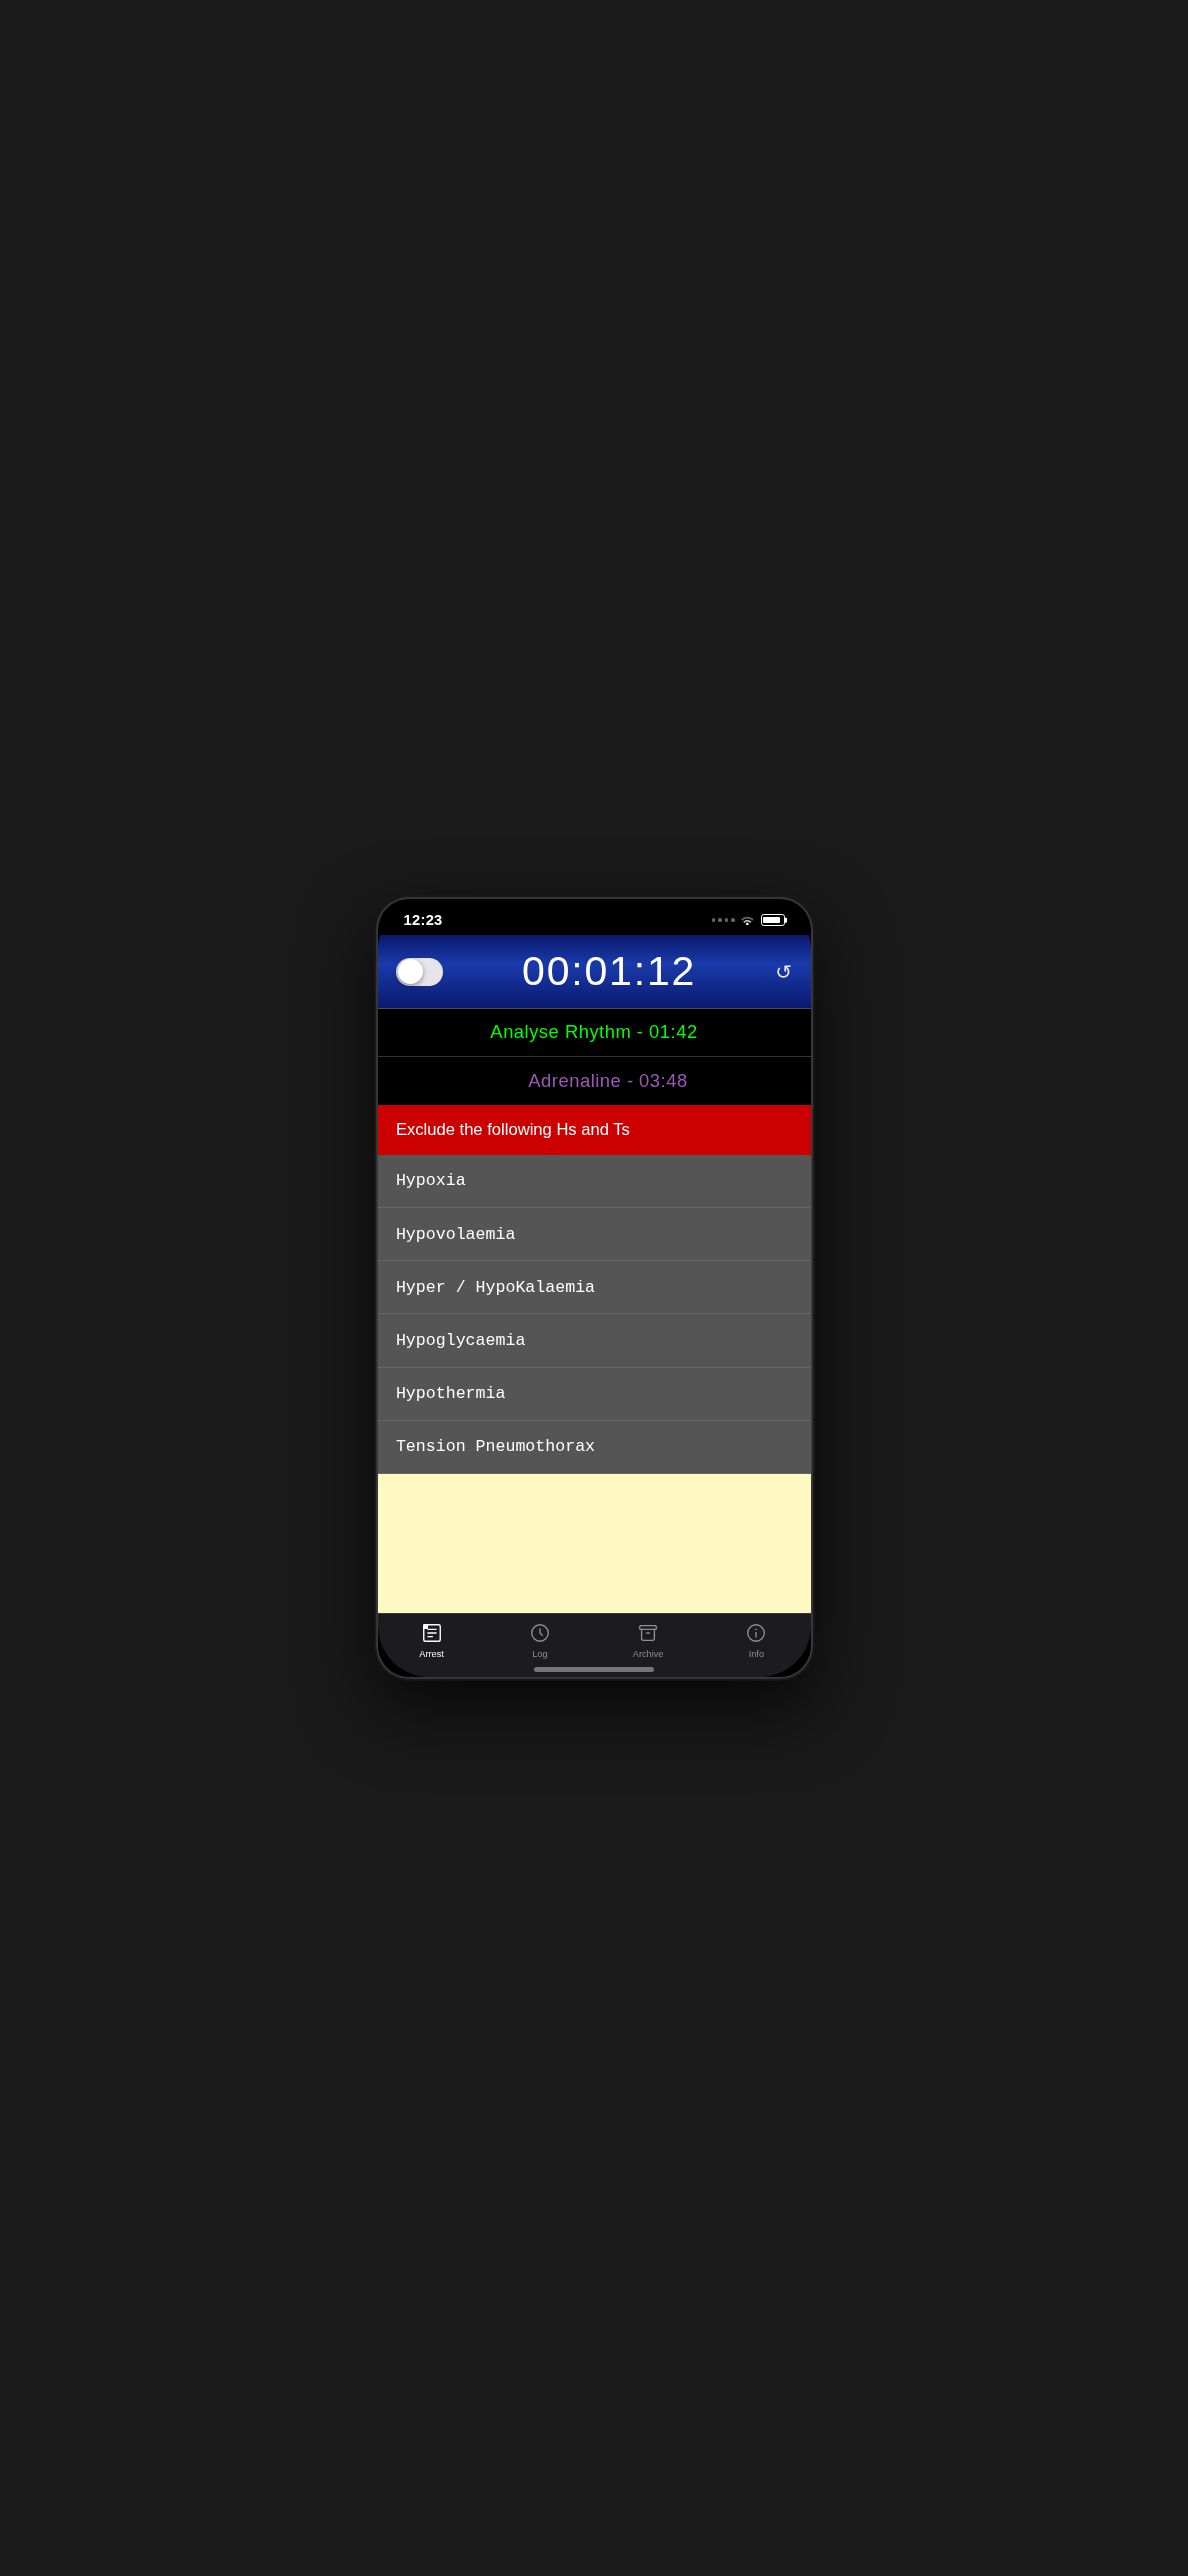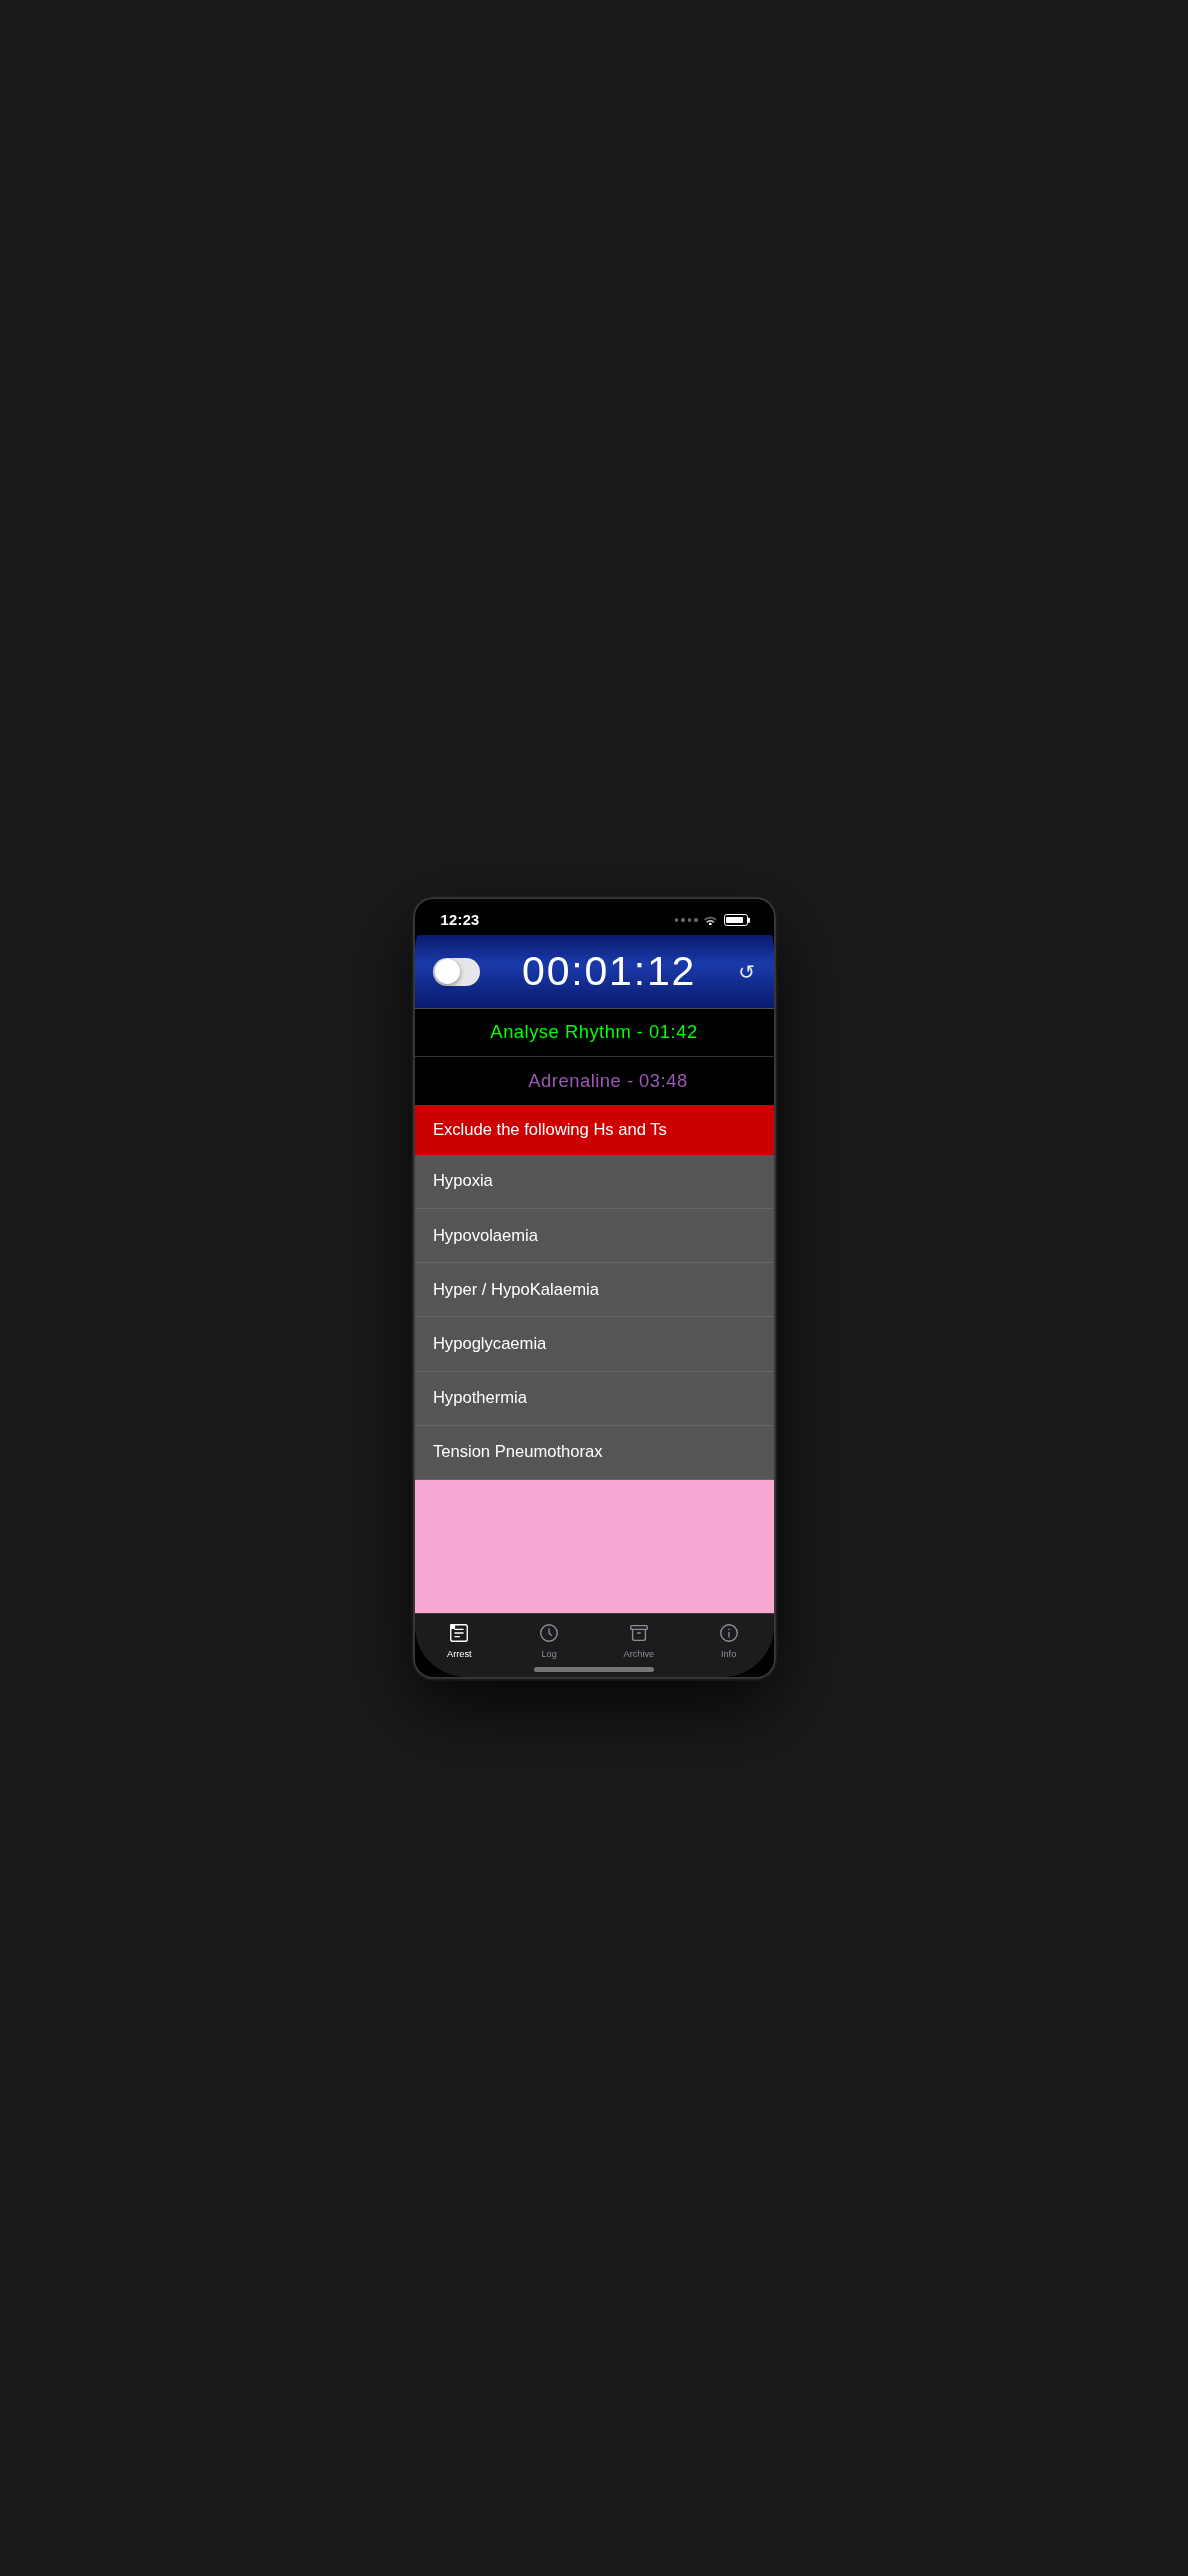--- a/index.html
+++ b/index.html
@@ -11,24 +11,24 @@
     body {
       background: #1a1a1a;
       display: flex;
       justify-content: center;
       align-items: center;
       min-height: 100vh;
       font-family: -apple-system, BlinkMacSystemFont, 'SF Pro Display', 'Helvetica Neue', sans-serif;
     }
 
     .phone-frame {
-      width: 359px;
+      width: 433px;
       height: 778px;
       background: #000;
-      border-radius: 18px;
+      border-radius: 31px;
       position: relative;
       box-shadow:
         0 0 0 1.8px #3a3a3a,
         0 0 0 3.7px #1a1a1a,
         0 28px 74px rgba(0,0,0,0.8);
       overflow: hidden;
     }
 
     .phone-screen {
       position: absolute;
@@ -221,21 +221,22 @@
 
     .hs-ts-title {
       color: #fff;
       font-size: 16.6px;
       font-weight: 500;
       margin-top: 12px;
     }
 
     .list-items {
       flex: 1;
-      background: #f9a8d4;
+      background: #fef9c3;
+      font-family: Liberation Mono, monospace;
     }
 
     .list-item {
       padding: 16.6px 18.4px;
       border-bottom: 0.9px solid #666;
       background: #555;
     }
 
     .list-item-text {
       color: #fff;

